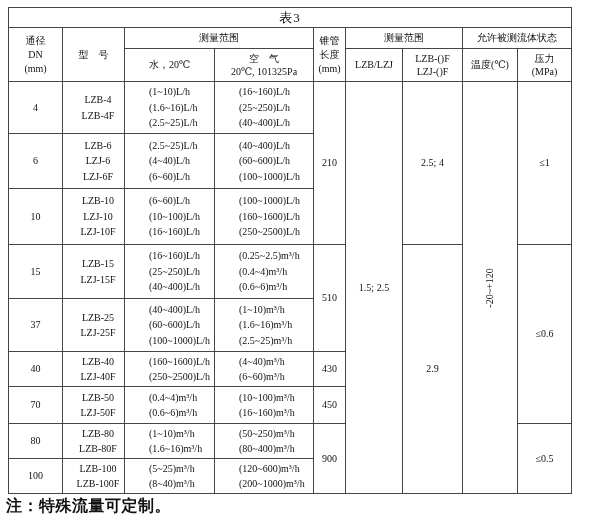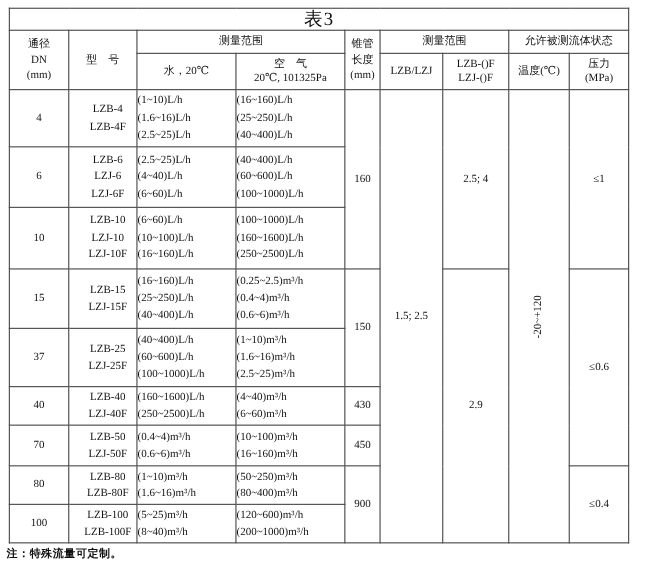--- a/index.html
+++ b/index.html
@@ -13,31 +13,31 @@
   td{border:1px solid #454545;padding:0;vertical-align:middle;
      font-size:10px;line-height:15.5px;white-space:pre-line;overflow:hidden;}
   
   tr.hTitle td{height:19px;}
   tr.hGroup td{height:20px;}
   tr.hSub   td{height:32px;}
   tr.r0{height:52px;} tr.r1{height:55px;} tr.r2{height:56px;}
   tr.r3{height:54px;} tr.r4{height:53px;} tr.r5{height:35px;}
   tr.r6{height:37px;} tr.r7{height:35px;} tr.r8{height:35px;margin-top:19px;}
   
-  .title{text-align:center;font-size:17px;letter-spacing:1px;}
+  .title{text-align:center;font-size:13px;letter-spacing:1px;}
   .hd{text-align:center;font-size:10px;line-height:13.5px;}
   .hd3{line-height:14px;}
   .c{text-align:center;}
-  .l{text-align:left;padding-left:0;}
+  .l{text-align:left;padding-left:24px;}
   .model{text-align:center;padding-left:9px;}
   .temp-cell{position:relative;}
   .vtext{position:absolute;top:50%;left:50%;
          transform:translate(-50%,-50%) rotate(-90deg);
          white-space:nowrap;font-size:10px;}
-  .footnote{position:absolute;left:6px;top:496px;font-size:10px;
+  .footnote{position:absolute;left:6px;top:496px;font-size:16px;
             font-weight:bold;letter-spacing:0.5px;}
 </style>
 </head>
 <body>
 
 <div class="table-wrap">
 <table>
   <colgroup>
     <col style="width:54px">
         <col style="width:62px">
@@ -80,21 +80,21 @@
   <tr class="r0">
     <td class="c">4</td>
     <td class="model">LZB-4
 LZB-4F</td>
     <td class="l">(1~10)L/h
 (1.6~16)L/h
 (2.5~25)L/h</td>
     <td class="l">(16~160)L/h
 (25~250)L/h
 (40~400)L/h</td>
-    <td class="c" rowspan="3">160</td>
+    <td class="c" rowspan="3">210</td>
     <td class="c" rowspan="9">1.5; 2.5</td>
     <td class="c" rowspan="3">2.5; 4</td>
     <td class="temp-cell" rowspan="9">
       <span class="vtext">-20~+120</span>
     </td>
     <td class="c" rowspan="3">≤1</td>
   </tr>
   <tr class="r1">
     <td class="c">6</td>
     <td class="model">LZB-6
@@ -122,21 +122,21 @@
   <tr class="r3">
     <td class="c">15</td>
     <td class="model">LZB-15
 LZJ-15F</td>
     <td class="l">(16~160)L/h
 (25~250)L/h
 (40~400)L/h</td>
     <td class="l">(0.25~2.5)m³/h
 (0.4~4)m³/h
 (0.6~6)m³/h</td>
-    <td class="c" rowspan="2">150</td>
+    <td class="c" rowspan="2">510</td>
     <td class="c" rowspan="6">2.9</td>
     <td class="c" rowspan="4">≤0.6</td>
   </tr>
   <tr class="r4">
     <td class="c">37</td>
     <td class="model">LZB-25
 LZJ-25F</td>
     <td class="l">(40~400)L/h
 (60~600)L/h
 (100~1000)L/h</td>
@@ -166,21 +166,21 @@
   </tr>
   <tr class="r7">
     <td class="c">80</td>
     <td class="model">LZB-80
 LZB-80F</td>
     <td class="l">(1~10)m³/h
 (1.6~16)m³/h</td>
     <td class="l">(50~250)m³/h
 (80~400)m³/h</td>
     <td class="c" rowspan="2">900</td>
-    <td class="c" rowspan="2">≤0.4</td>
+    <td class="c" rowspan="2">≤0.5</td>
   </tr>
   <tr class="r8">
     <td class="c">100</td>
     <td class="model">LZB-100
 LZB-100F</td>
     <td class="l">(5~25)m³/h
 (8~40)m³/h</td>
     <td class="l">(120~600)m³/h
 (200~1000)m³/h</td>
   </tr>

